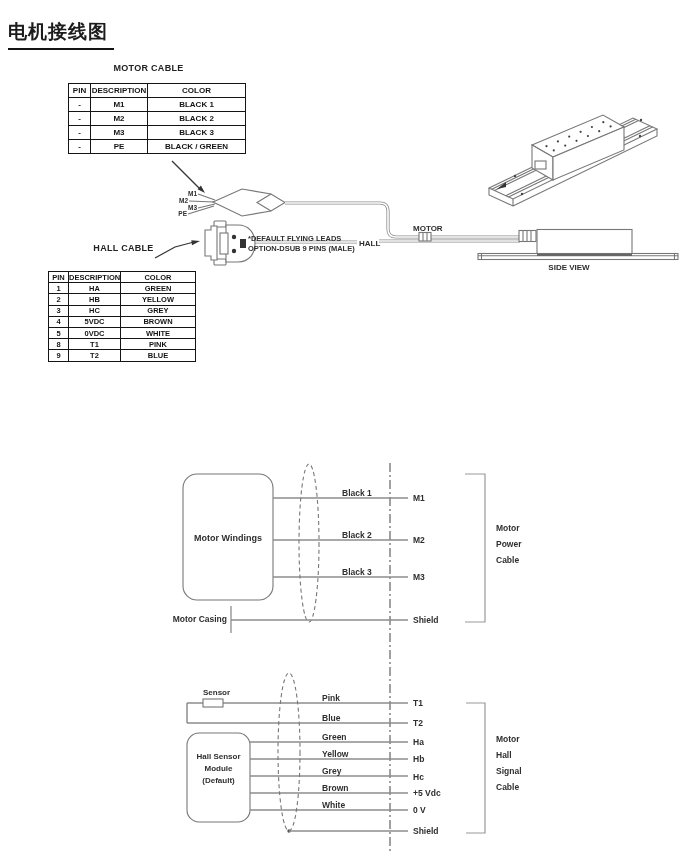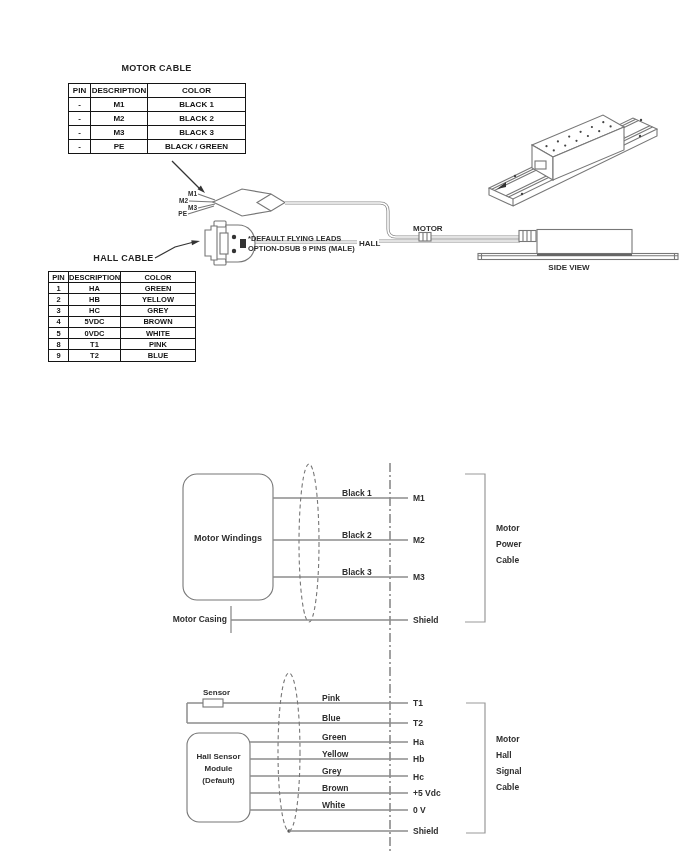--- a/index.html
+++ b/index.html
@@ -3,22 +3,22 @@
 <meta charset="utf-8">
 <style>
   html,body{margin:0;padding:0;background:#fff;}
   #canvas{position:relative;width:694px;height:860px;background:#fff;overflow:hidden;
           font-family:"Liberation Sans",sans-serif;color:#1c1c1c;}
   
   #page-title{position:absolute;left:8px;top:6px;font-size:19px;font-weight:bold;
               border-bottom:2.5px solid #141414;padding:0 6px 3px 0;letter-spacing:1px;}
   
   .tbl-caption{position:absolute;font-size:9px;font-weight:bold;text-align:center;letter-spacing:.3px;color:#222;}
-  #motor-caption{left:68px;top:63px;width:177px;}
-  #hall-caption{left:50px;top:253px;width:147px;}
+  #motor-caption{left:60px;top:63px;width:177px;}
+  #hall-caption{left:50px;top:243px;width:147px;}
   
   table.spec{position:absolute;border-collapse:collapse;table-layout:fixed;background:#fff;padding-left:28px;}
   table.spec td,table.spec th{border:1.6px solid #141414;text-align:center;vertical-align:middle;
        font-weight:bold;padding:0;color:#141414;}
   #motor-table{left:68px;top:83px;width:177px;font-size:8px;}
   #motor-table td,#motor-table th{height:13px;}
   #hall-table{left:48px;top:271px;width:147px;font-size:7.5px;}
   #hall-table td,#hall-table th{height:10.2px;}
   
   #diagram{position:absolute;left:0;top:0;}
@@ -27,20 +27,21 @@
   .ln{stroke:#8d8d8d;stroke-width:1.5;fill:none}
   .thin{stroke:#777;stroke-width:1.1;fill:none}
   .wh{fill:#fff}
   .blk{stroke:#333;stroke-width:1.2;fill:none}
 </style>
 </head>
 <body>
 
 <div id="canvas">
 
+  <h1 id="page-title">电机接线图</h1>
 
   <div id="motor-caption" class="tbl-caption">MOTOR CABLE</div>
 
   <table id="motor-table" class="spec">
     <colgroup>
         <col style="width:22px">
         <col style="width:57px">
         <col style="width:98px">
       </colgroup>
     <thead>

